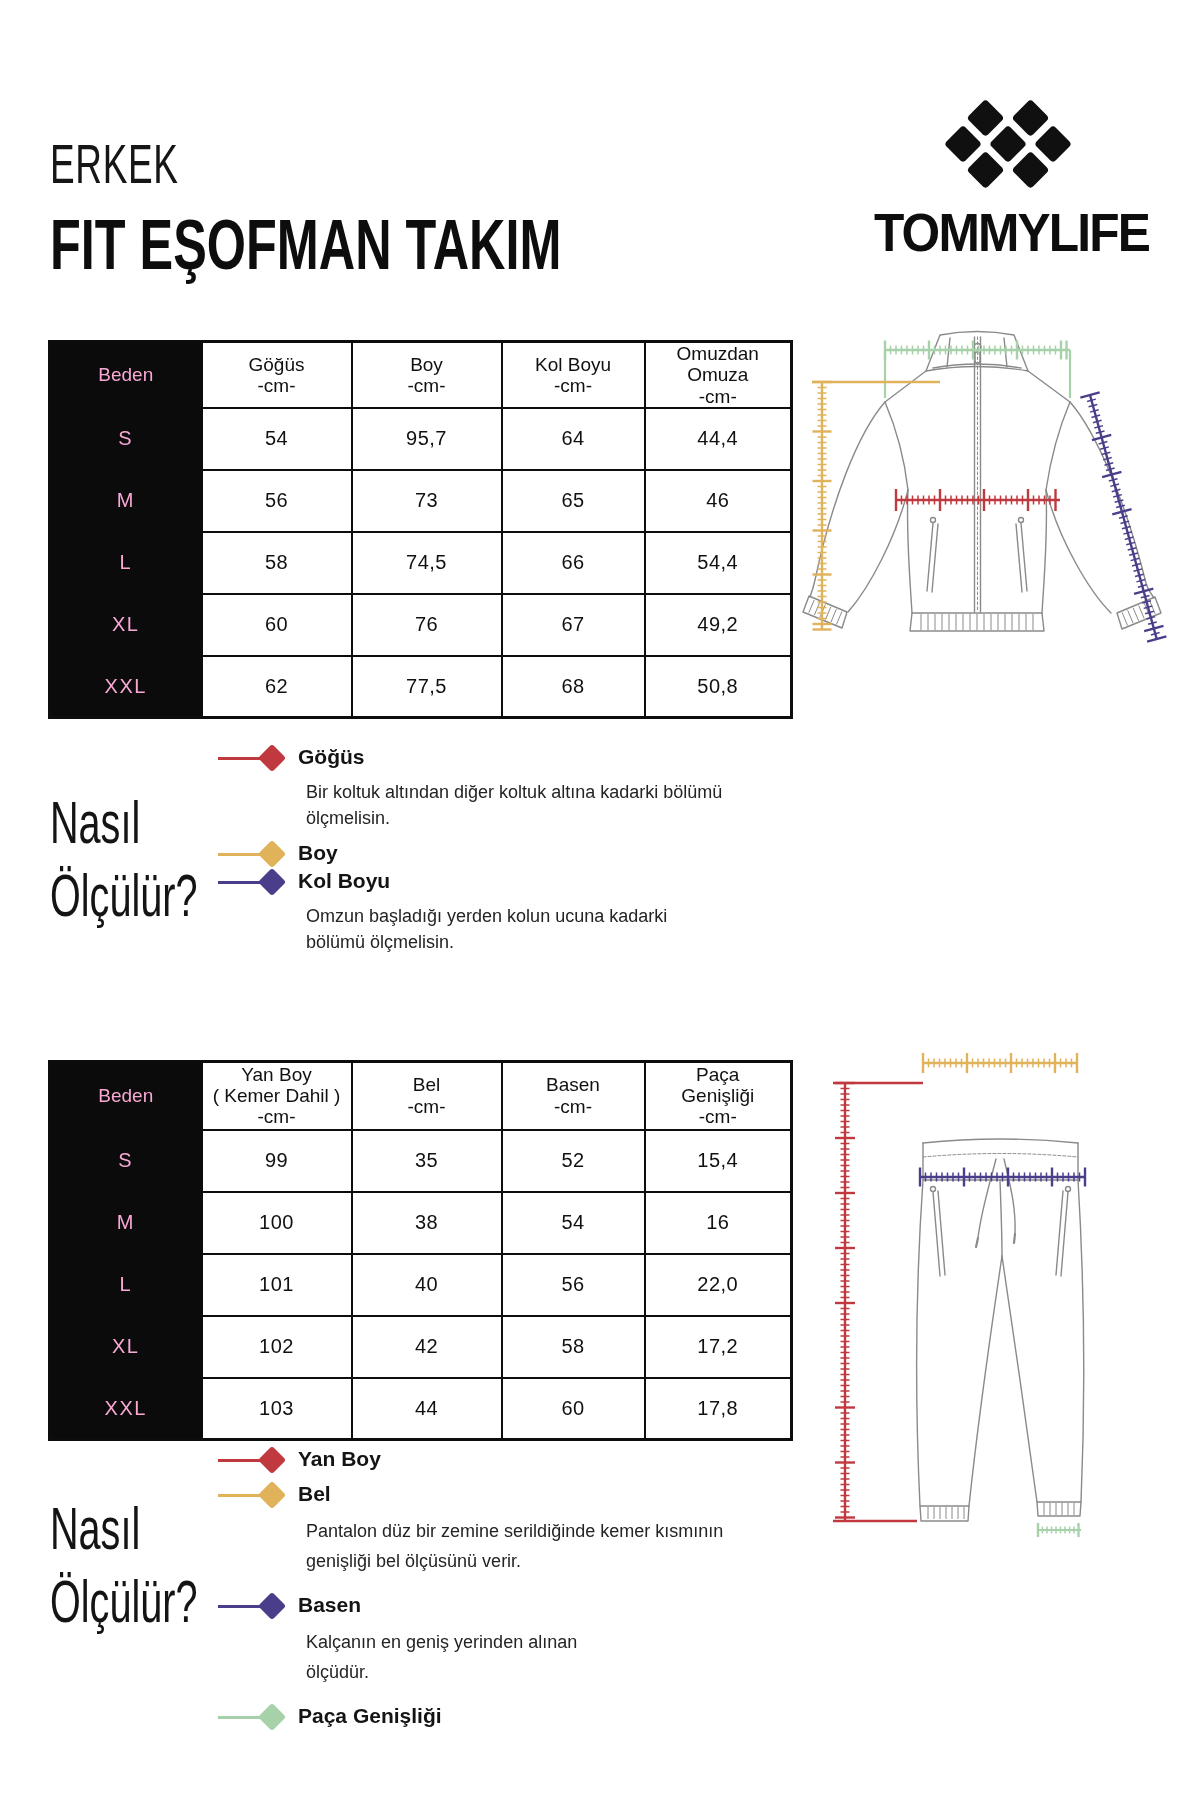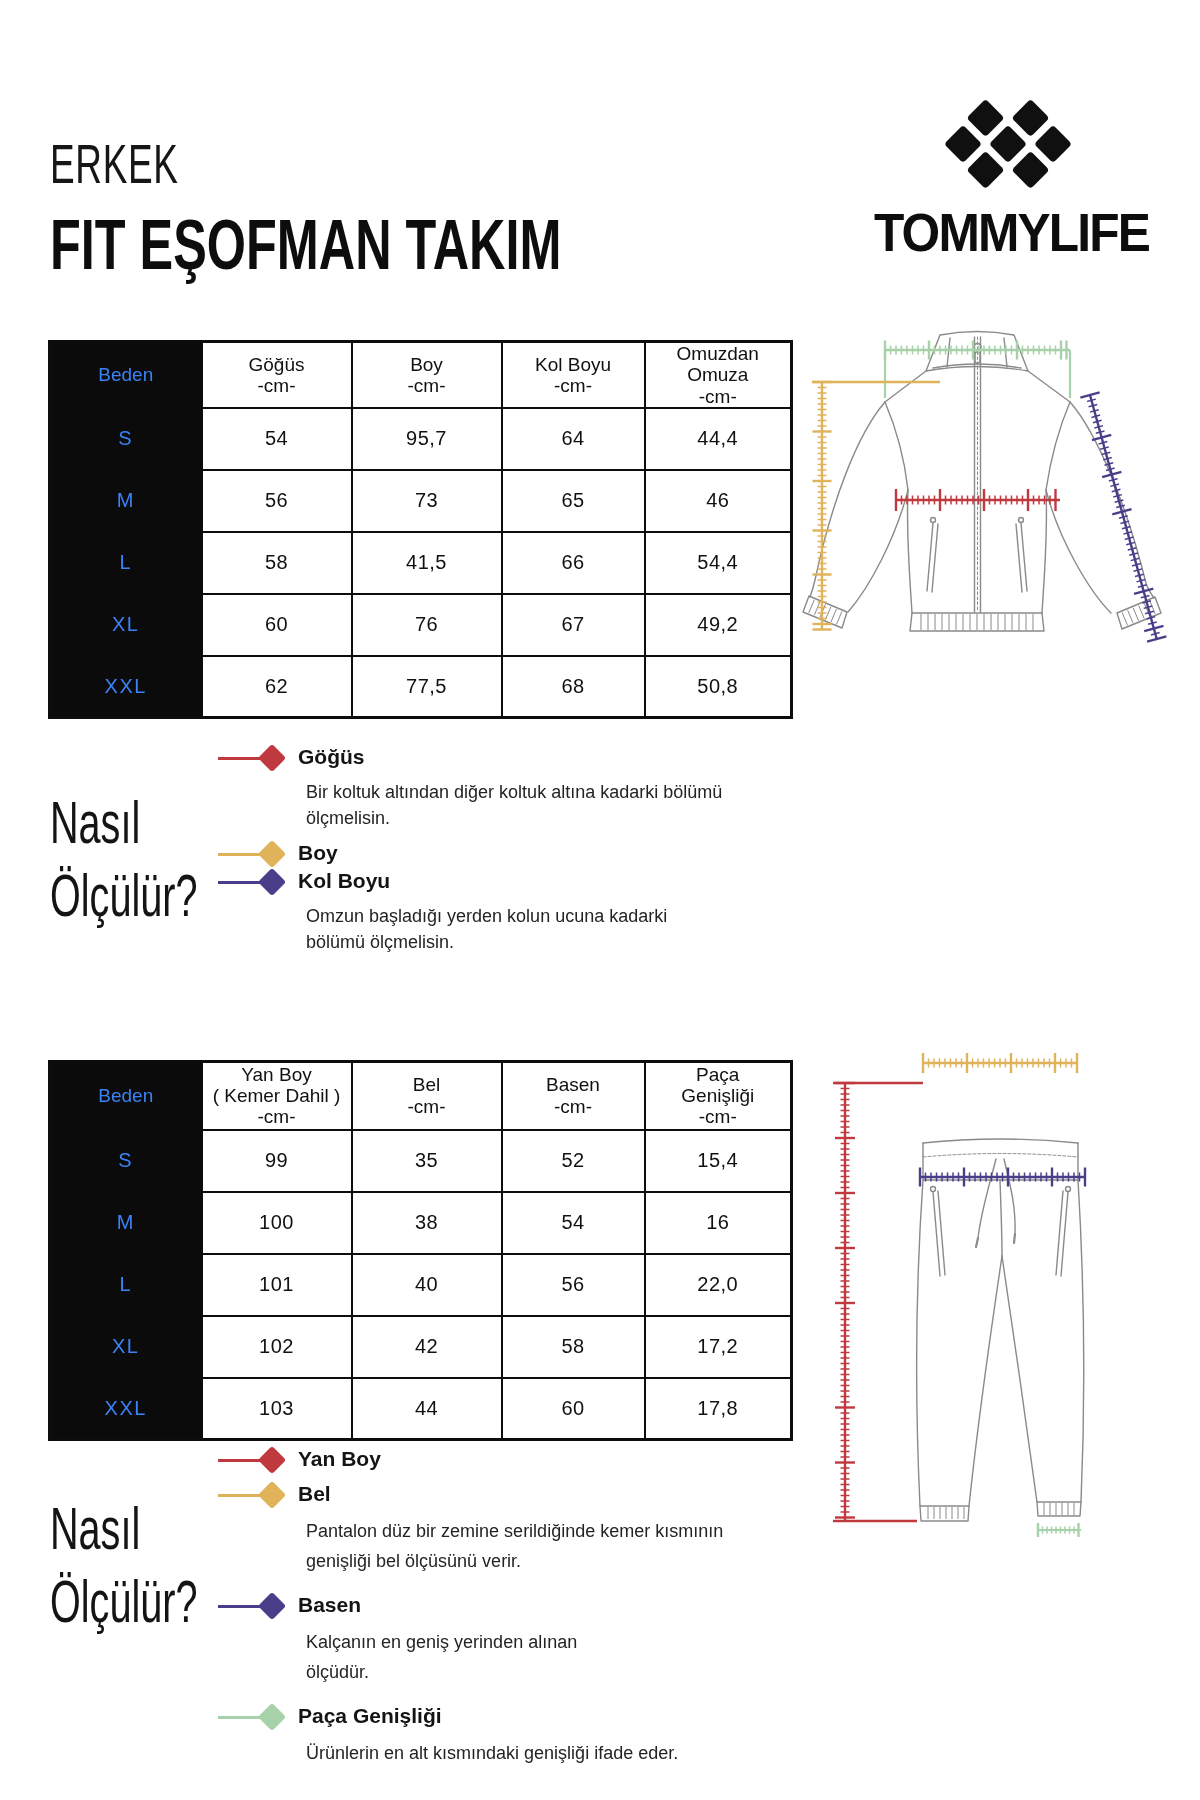--- a/index.html
+++ b/index.html
@@ -9,21 +9,21 @@
   .cond{transform-origin:left top;white-space:nowrap}
 
   
   .t-cat{left:50px;top:131px;font-size:56px;font-weight:400;letter-spacing:1px;transform:scaleX(.66);color:#161616}
   .t-prod{left:50px;top:205px;font-size:70px;font-weight:700;transform:scaleX(.72);color:#0d0d0d}
   .brand-word{left:874px;top:201px;font-size:54px;font-weight:700;letter-spacing:-2px;transform:scaleX(.92);color:#0d0d0d}
 
   
   table.size-table{position:absolute;left:48px;border-collapse:collapse;table-layout:fixed;border:3px solid #0d0d0d}
   .size-table th,.size-table td{border:2.5px solid #0d0d0d;text-align:center;vertical-align:middle;padding:0}
-  .size-table .dark{background:#0b0b0b;color:#3b82f6;border-color:#0b0b0b}
+  .size-table .dark{background:#0b0b0b;color:#f9a8d4;border-color:#0b0b0b}
   .size-table th{font-weight:400}
   .col-h{font-size:19px;line-height:1.12;white-space:pre-line}
   .size-c{font-size:20px;letter-spacing:1.5px}
   .val{font-size:20px;letter-spacing:.5px}
   #table-jacket{top:340px}
   #table-pants{top:1060px}
 
   
   .measure-h{font-size:60px;line-height:1.22;font-weight:400;transform:scaleX(.66);color:#141414}
   #howto-1{left:50px;top:786px}
@@ -101,21 +101,21 @@
         <tr style="height: 62px;">
           <th class="dark size-c">M</th>
           <td class="val">56</td>
           <td class="val">73</td>
           <td class="val">65</td>
           <td class="val">46</td>
         </tr>
         <tr style="height: 62px;">
           <th class="dark size-c">L</th>
           <td class="val">58</td>
-          <td class="val">41,5</td>
+          <td class="val">74,5</td>
           <td class="val">66</td>
           <td class="val">54,4</td>
         </tr>
         <tr style="height: 62px;">
           <th class="dark size-c">XL</th>
           <td class="val">60</td>
           <td class="val">76</td>
           <td class="val">67</td>
           <td class="val">49,2</td>
         </tr>
@@ -706,18 +706,17 @@
 ölçüdür.</p>
         </div>
       </div>
       <div class="legend-item">
         <span class="marker">
           <span class="m-line" style="background: rgb(166, 209, 169);"></span>
           <span class="m-diamond" style="background: rgb(166, 209, 169);"></span>
         </span>
         <div class="legend-text">
           <h3>Paça Genişliği</h3>
-          <p>Ürünlerin en alt kısmındaki genişliği ifade eder.</p>
         </div>
       </div>
     </div>
 
 </div>
 
 </body></html>

